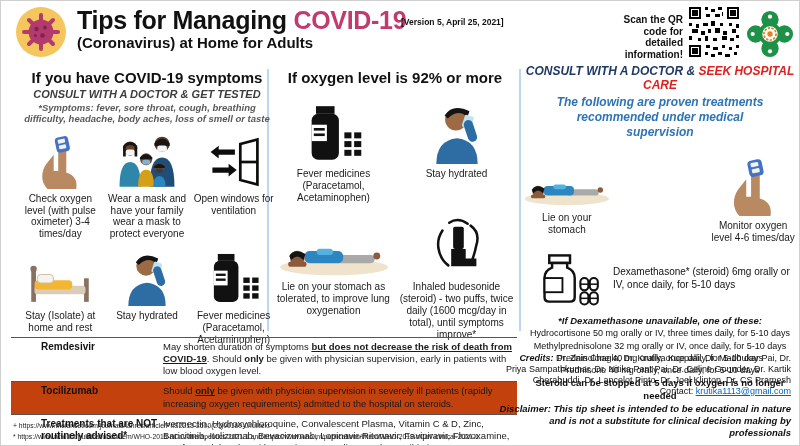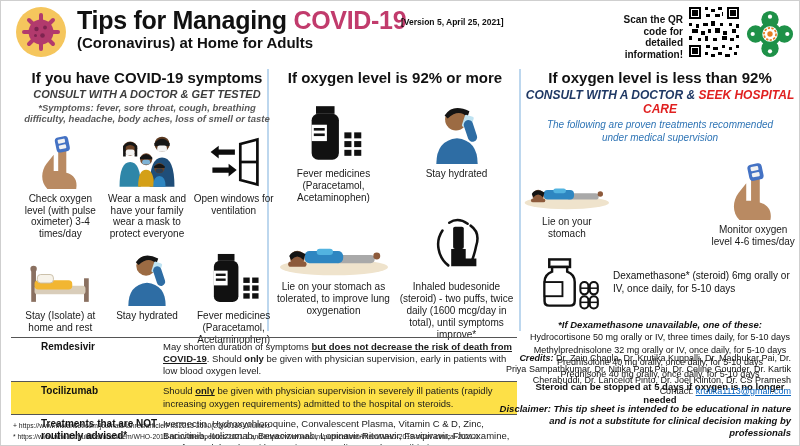--- a/index.html
+++ b/index.html
@@ -29,33 +29,33 @@
   .col-note{font-size:9.5px;font-style:italic;font-weight:bold;text-align:center;color:#595959;margin:2px 4px;line-height:1.2;}
   .grid3{display:grid;grid-template-columns:repeat(3,1fr);column-gap:4px;row-gap:8px;margin-top:6px;text-align:center;}
   .grid2{display:grid;grid-template-columns:repeat(2,1fr);column-gap:6px;row-gap:10px;margin-top:14px;text-align:center;}
   .cell .ic{height:58px;display:flex;align-items:flex-end;justify-content:center;}
   .grid2 .cell .ic{height:64px;}
   .cap{font-size:10px;line-height:1.18;margin-top:4px;color:#1a1a1a;}
   
   .sub-consult{color:#1f3864;}
   .sub-hospital{color:#e02020;}
   .col-right .col-sub{font-size:12px;}
-  .note-blue{font-size:10px;font-weight:normal;font-style:italic;color:#2e74b5;text-align:center;margin:3px 22px;line-height:1.25;}
+  .note-blue{font-size:12px;font-weight:bold;font-style:italic;color:#2e74b5;text-align:center;margin:3px 22px;line-height:1.25;}
   .right-icons{display:flex;justify-content:space-between;margin-top:6px;text-align:center;gap:32px;}
   .right-icons .cell{width:32%;}
   .dexa-row{display:flex;align-items:center;margin:8px 0 0 14px;}
   .dexa-text{font-size:10px;line-height:1.25;margin-left:10px;width:200px;}
   .alts{text-align:center;margin-top:9px;font-size:9px;line-height:1.35;}
   .alts .alt-title{font-size:9.5px;font-weight:bold;font-style:italic;}
   .alts .steroid{font-size:9.5px;font-weight:bold;margin-top:1px;}
   
   .drug-table{position:absolute;left:10px;top:336px;width:506px;font-size:9.5px;}
   .trow{display:flex;border-top:1.6px solid #555;padding:3px 4px 4px 0;}
   .trow:last-child{border-bottom:1.6px solid #555;}
-  .trow.alt{background:#fde047;}
+  .trow.alt{background:#c2410c;}
   .tdrug{width:152px;min-width:152px;font-weight:bold;font-size:10px;padding-left:30px;box-sizing:border-box;line-height:1.25;}
   .tdesc{flex:1;line-height:1.28;color:#1a1a1a;}
   .bu{font-weight:bold;text-decoration:underline;}
   .b{font-weight:bold;}
   
   .footnotes{position:absolute;left:12px;top:420px;font-size:6.8px;line-height:1.55;color:#222;}
   .footer-right{position:absolute;right:8px;top:352px;width:300px;text-align:right;}
   .credits{font-size:9px;line-height:1.22;}
   .credits .cl{font-weight:bold;font-style:italic;padding-left:20px;}
   .contact-link{color:#0563c1;text-decoration:underline;cursor:pointer;}
@@ -356,21 +356,20 @@
               <path d="M26 35 L41 35 L41 45 L52 45 L52 53 L26 53 Z"></path>
             </g>
           </svg>
         </div>
         <div class="cap">Inhaled budesonide (steroid) - two puffs, twice daily (1600 mcg/day in total), until symptoms improve*</div>
       </div>
     </div>
   </div>
 
   <div class="col col-right">
-    <h2>If oxygen level is less than 92%</h2>
     <div class="col-sub"><span class="sub-consult">CONSULT WITH A DOCTOR &amp; </span><span class="sub-hospital">SEEK HOSPITAL CARE</span></div>
     <div class="note-blue">The following are proven treatments recommended under medical supervision</div>
 
     <div class="right-icons">
       <div class="cell" style="margin-top:26px;">
         <div style="display:flex;justify-content:center;">
           <svg width="96" height="36" viewBox="0 0 110 40">
             <ellipse cx="55" cy="31" rx="53" ry="8" fill="#efe3cc"></ellipse>
             <rect x="55" y="19" width="40" height="8" rx="4" fill="#a9a9a9"></rect>
             <circle cx="97" cy="20" r="3.4" fill="#8d5a3b"></circle>

